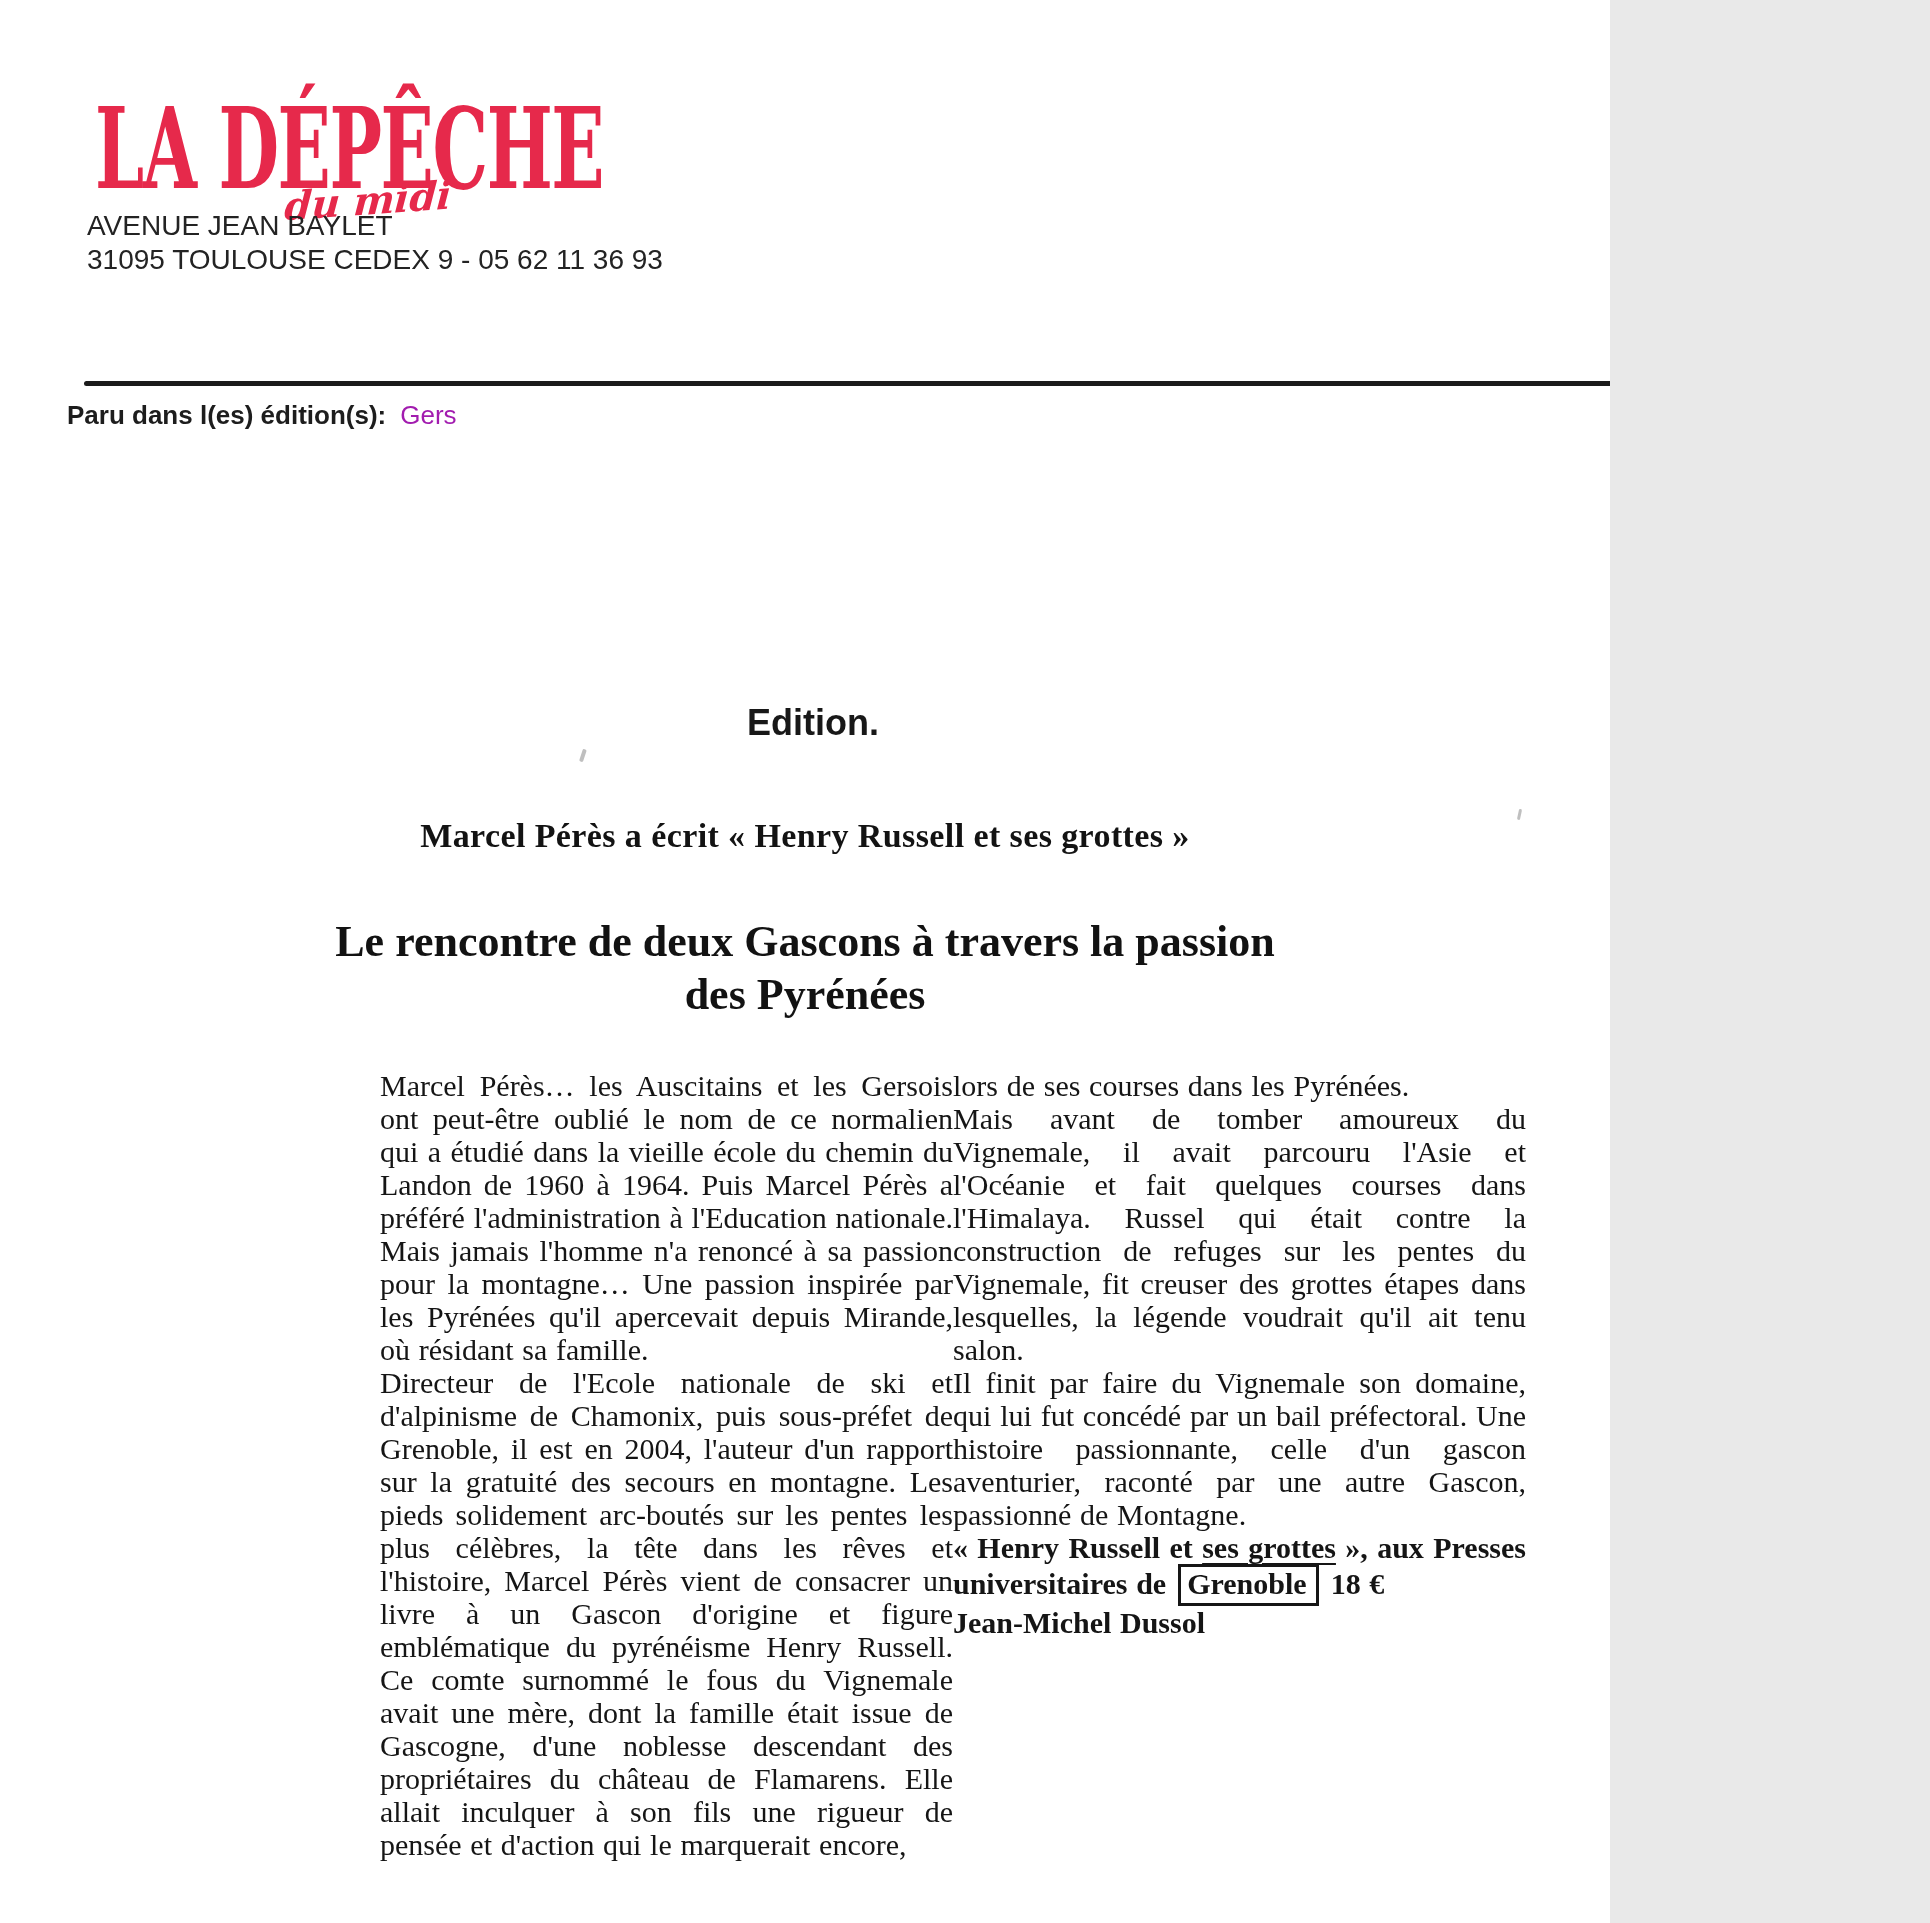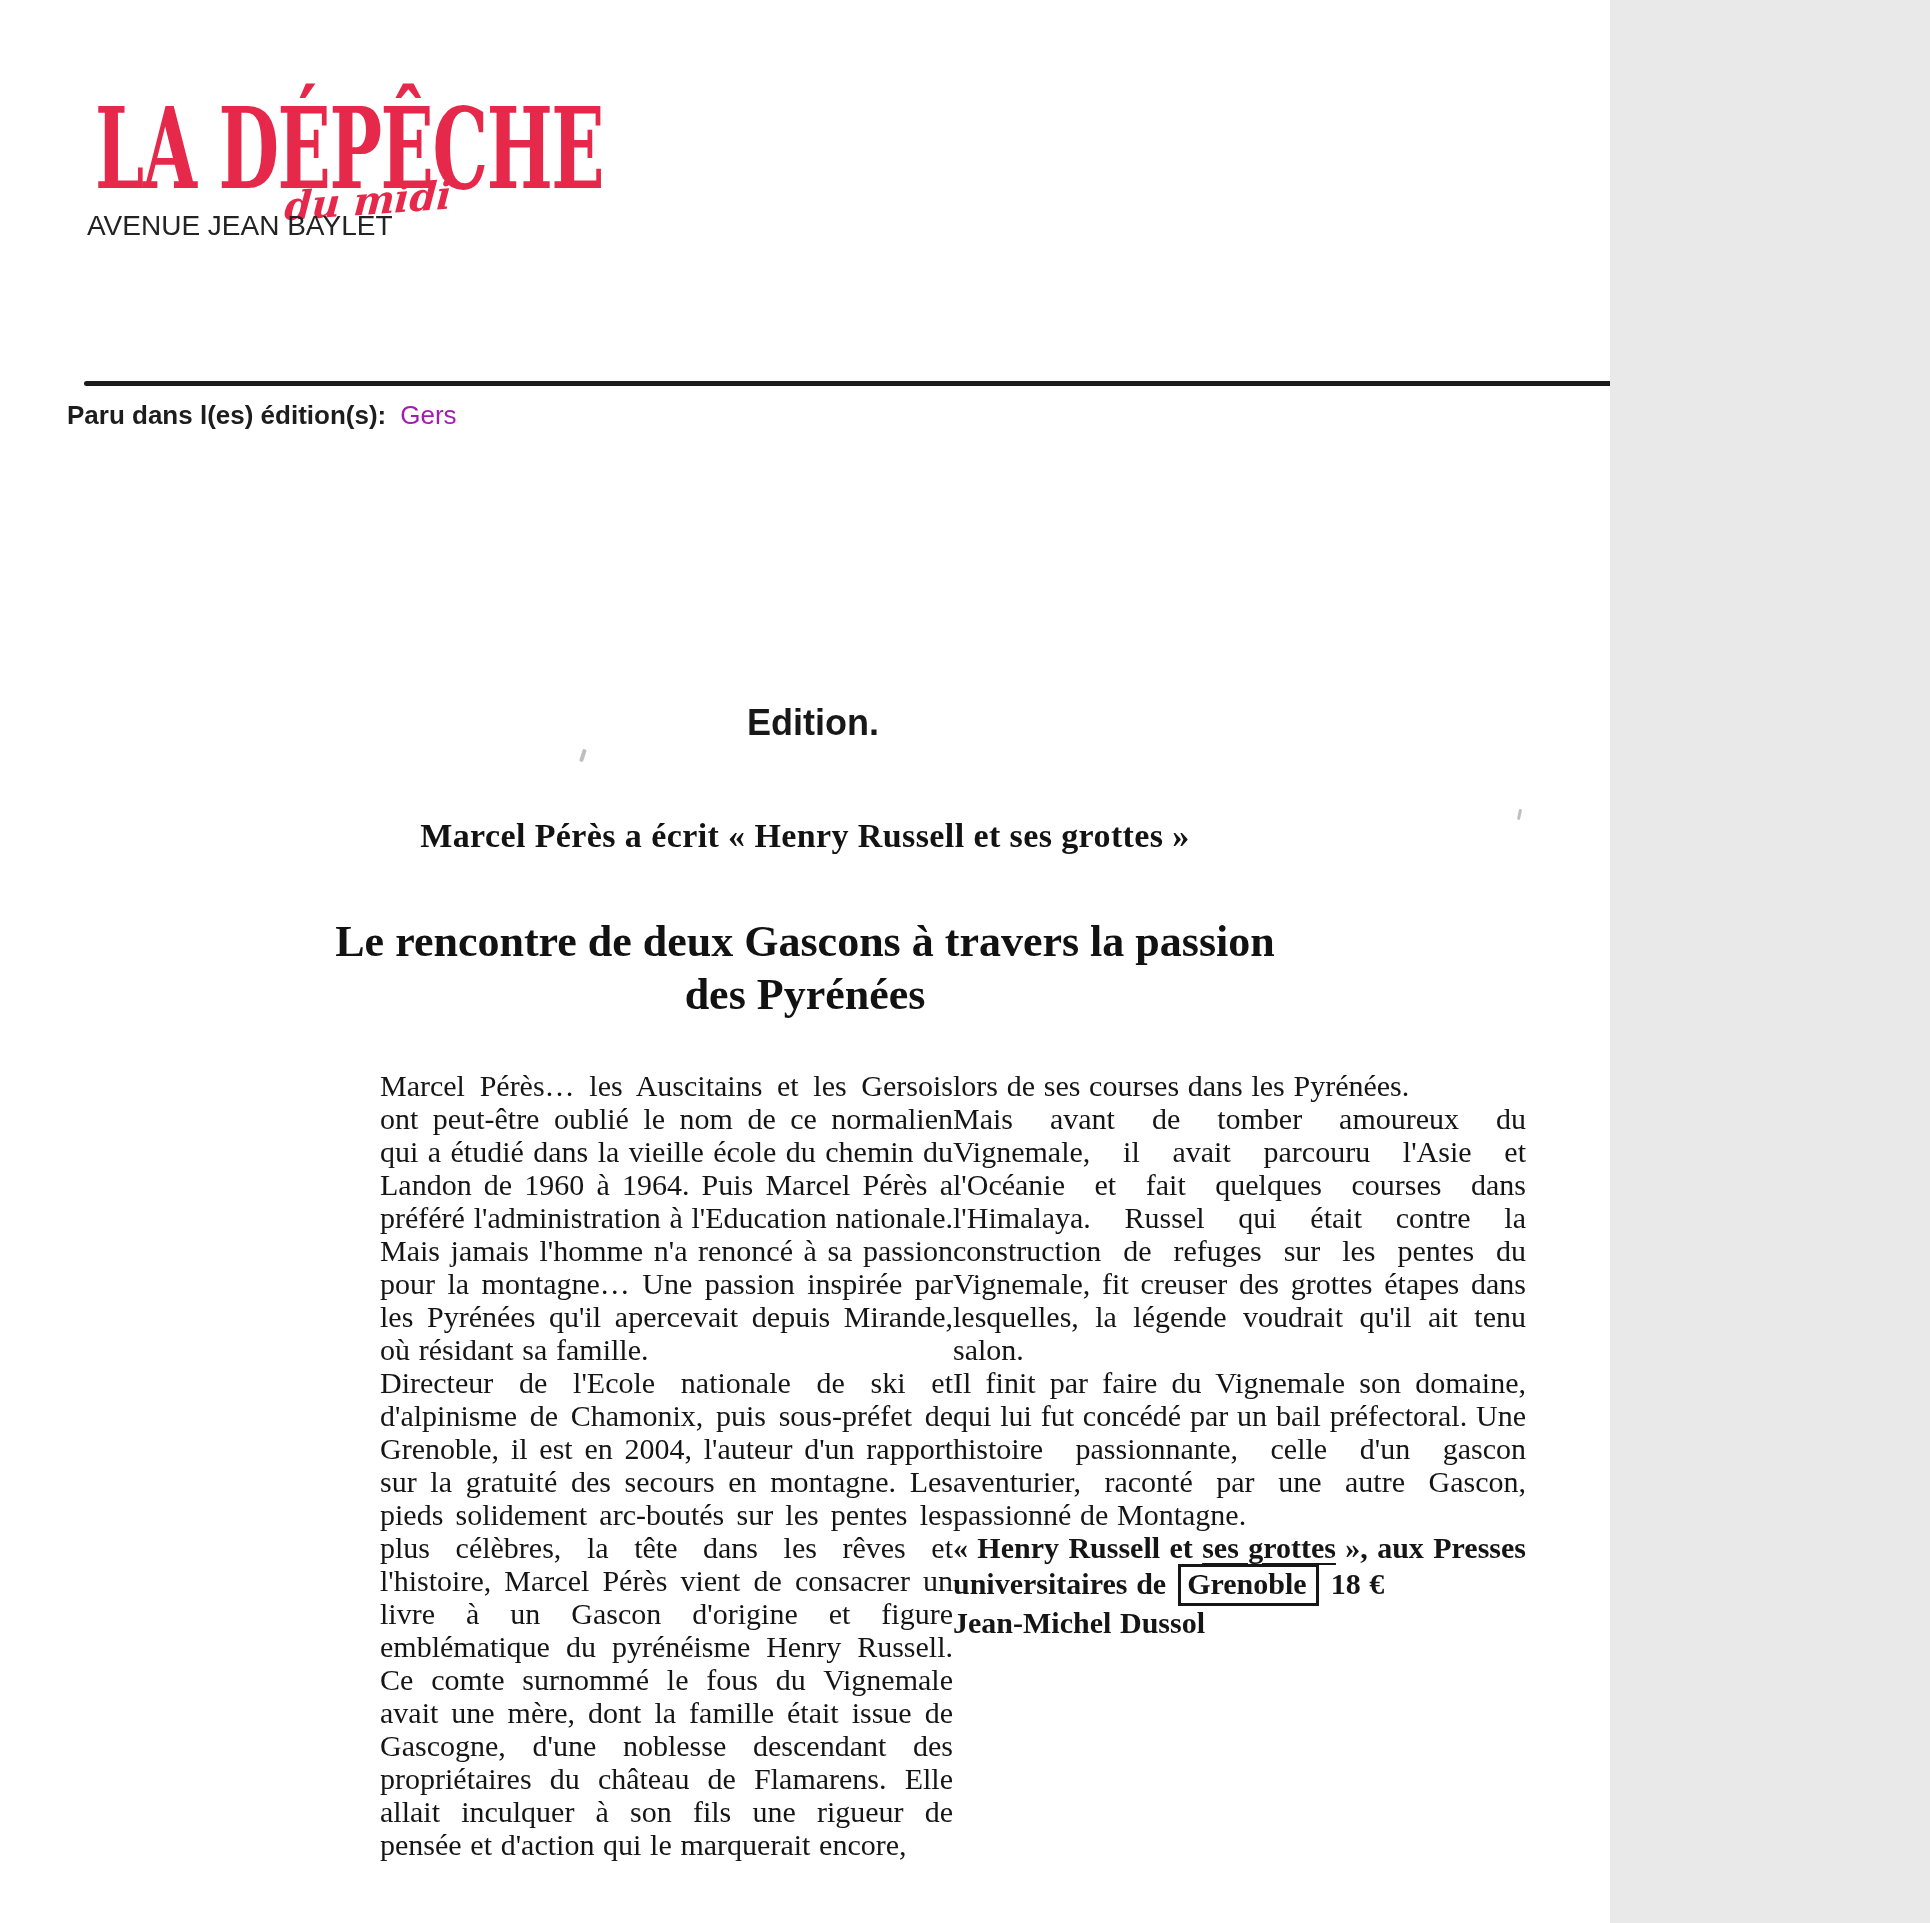--- a/index.html
+++ b/index.html
@@ -138,20 +138,21 @@
   .speck.s2{left:1518px;top:809px;width:3.1px;height:11px;transform:rotate(12deg);}
 </style>
 </head>
 <body>
 
 <div class="page">
 
   <div class="logo-main">LA DÉPÊCHE</div>
   <div class="logo-sub">du midi</div>
   <div class="address l1">AVENUE JEAN BAYLET</div>
+  <div class="address l2">31095 TOULOUSE CEDEX 9 - 05 62 11 36 93</div>
   <div class="date-stamp">12 JUIL 09</div>
 
   <div class="page-rule"></div>
   <div class="page-indicator">Page 1/1</div>
   <div class="editions">
     <span class="lbl">Paru dans l(es) édition(s):</span><span class="val">Gers</span>
   </div>
 
   <div class="speck s1"></div>
   <div class="speck s2"></div>

